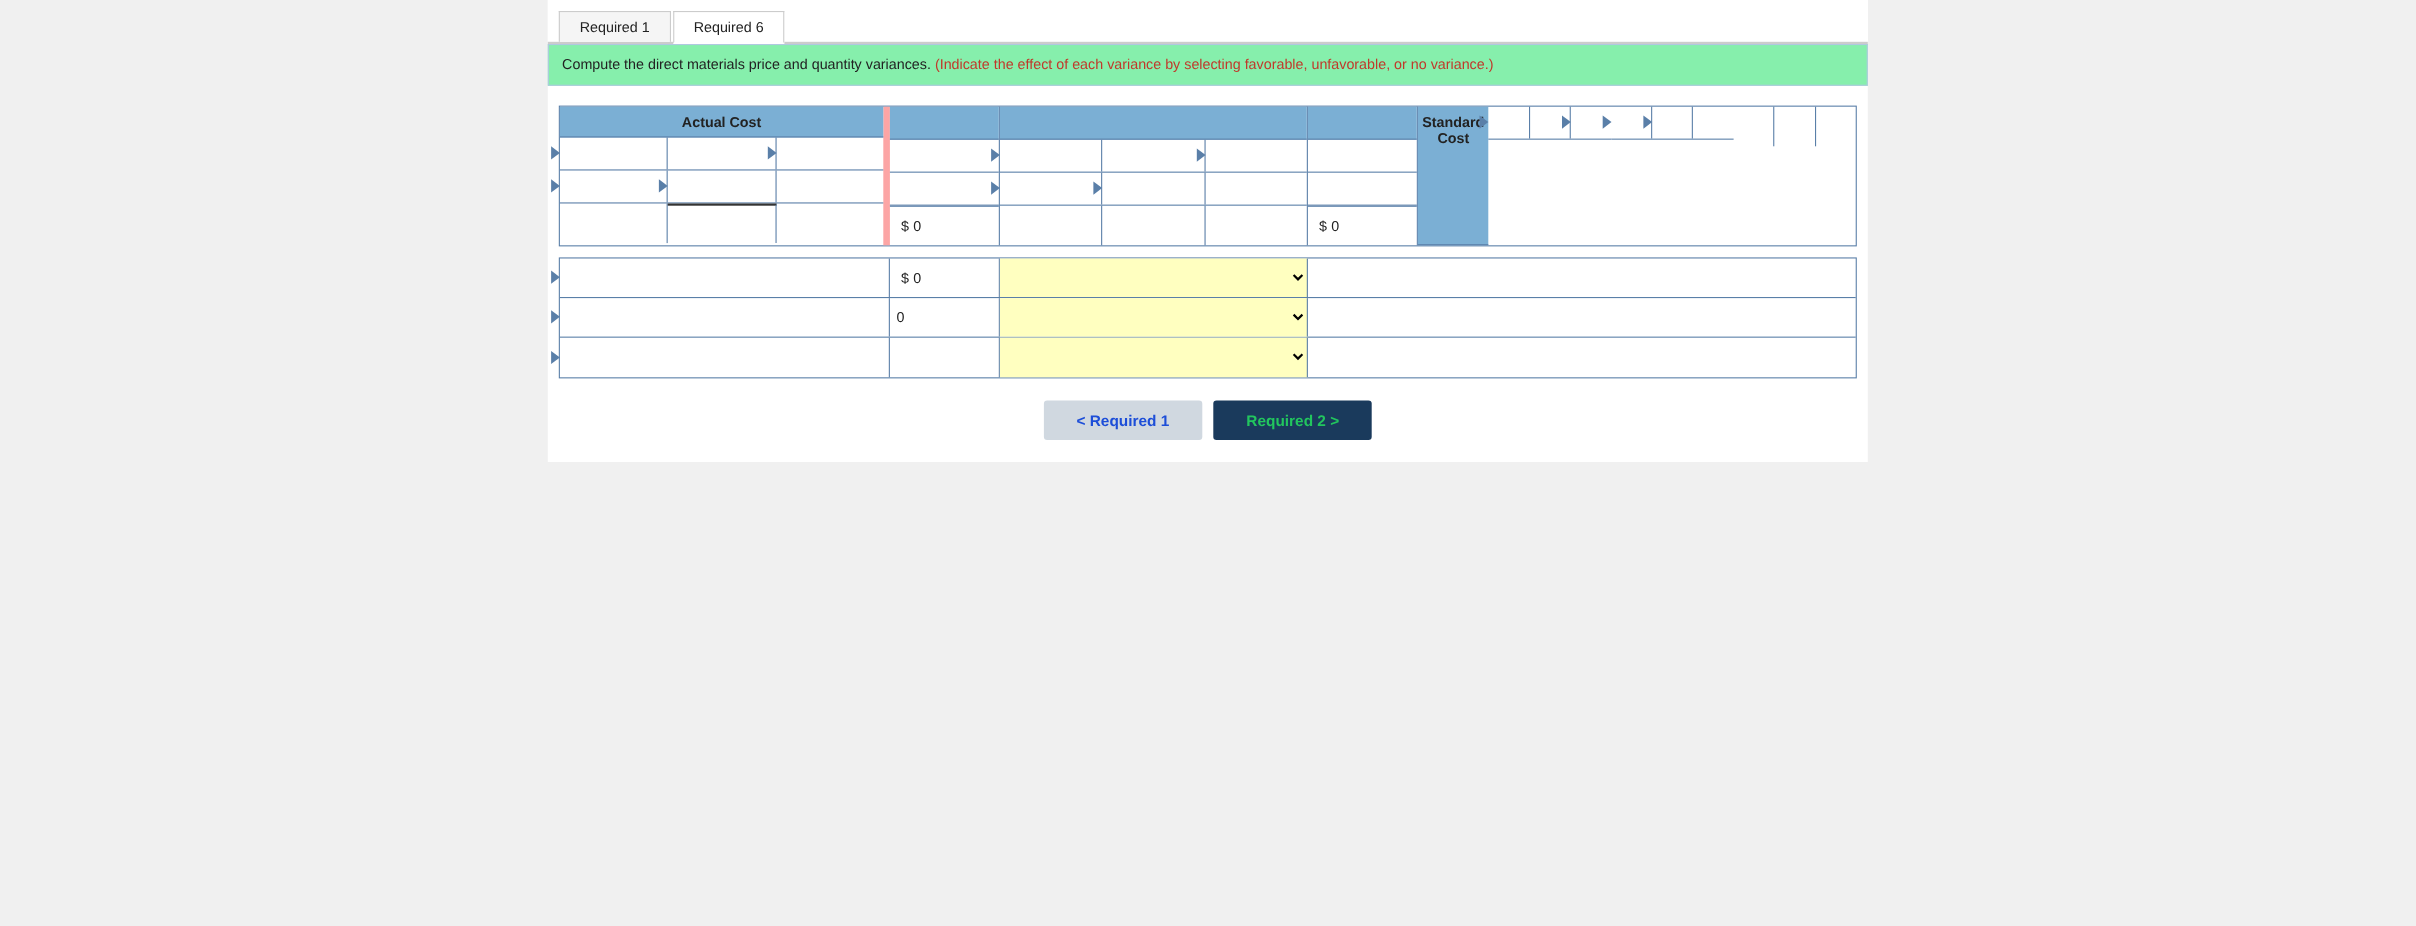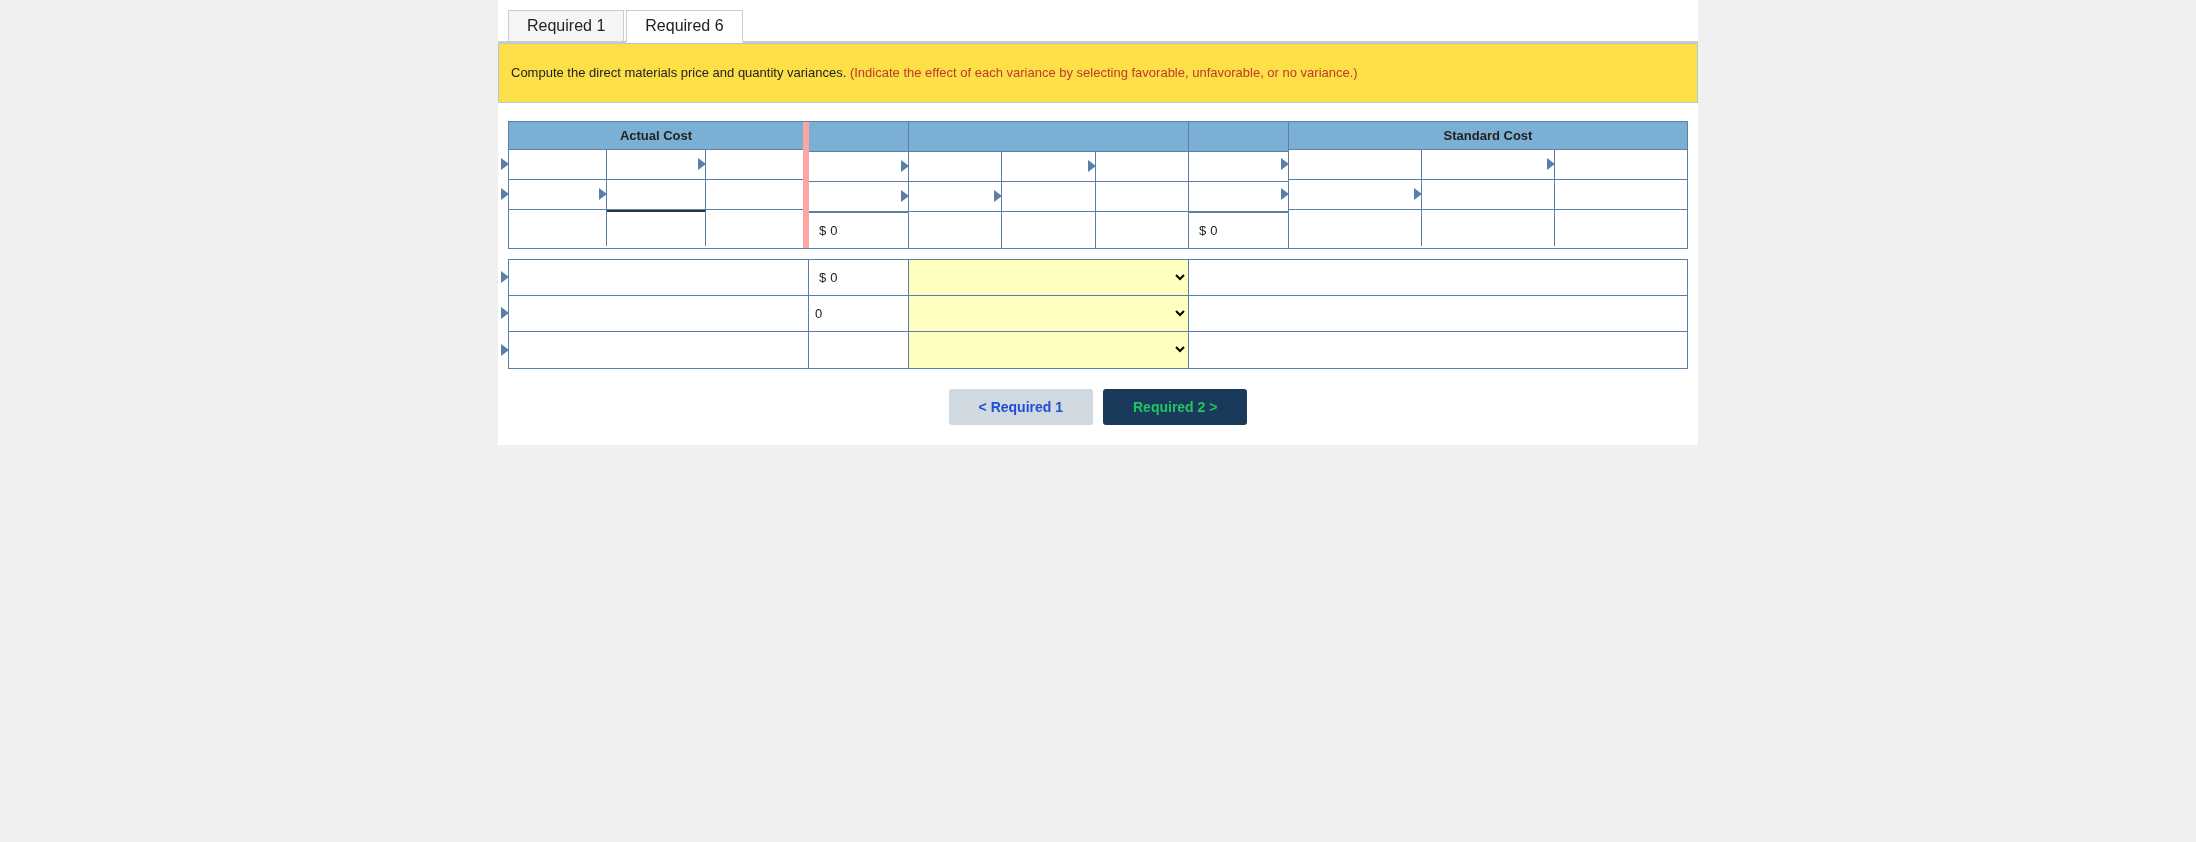--- a/index.html
+++ b/index.html
@@ -21,34 +21,34 @@
       border-bottom: 2px solid #ccc;
       padding: 10px 10px 0 10px;
       background: #fff;
     }
     .tab {
       padding: 6px 18px;
       border: 1px solid #ccc;
       border-bottom: none;
       background: #f5f5f5;
       cursor: pointer;
-      font-size: 16px;
+      font-size: 13px;
       margin-right: 2px;
     }
     .tab.active {
       background: #fff;
       border-bottom: 2px solid #fff;
       margin-bottom: -2px;
       z-index: 1;
     }
     
     .instruction-bar {
-      background: #fde047;
+      background: #86efac;
       border: 1px solid #b0c8e0;
-      padding: 19px 12px;
+      padding: 8px 12px;
       font-size: 13px;
       line-height: 1.5;
       margin: 0;
     }
     .instruction-bar .highlight {
       color: #c0392b;
     }
     
     .main-content {
       padding: 10px 10px 20px 10px;
@@ -203,21 +203,21 @@
       width: 100px;
       min-width: 100px;
       display: flex;
       flex-direction: column;
       border-right: 1px solid #5a7fa8;
     }
     
     .standard-cost-block {
       flex: 1;
       display: flex;
-      flex-direction: column;
+      flex-direction: row;
     }
     .sc-header {
       background: #7bafd4;
       text-align: center;
       font-weight: bold;
       padding: 6px 4px;
       border-bottom: 1px solid #5a7fa8;
       font-size: 13px;
     }
     .sc-row {

